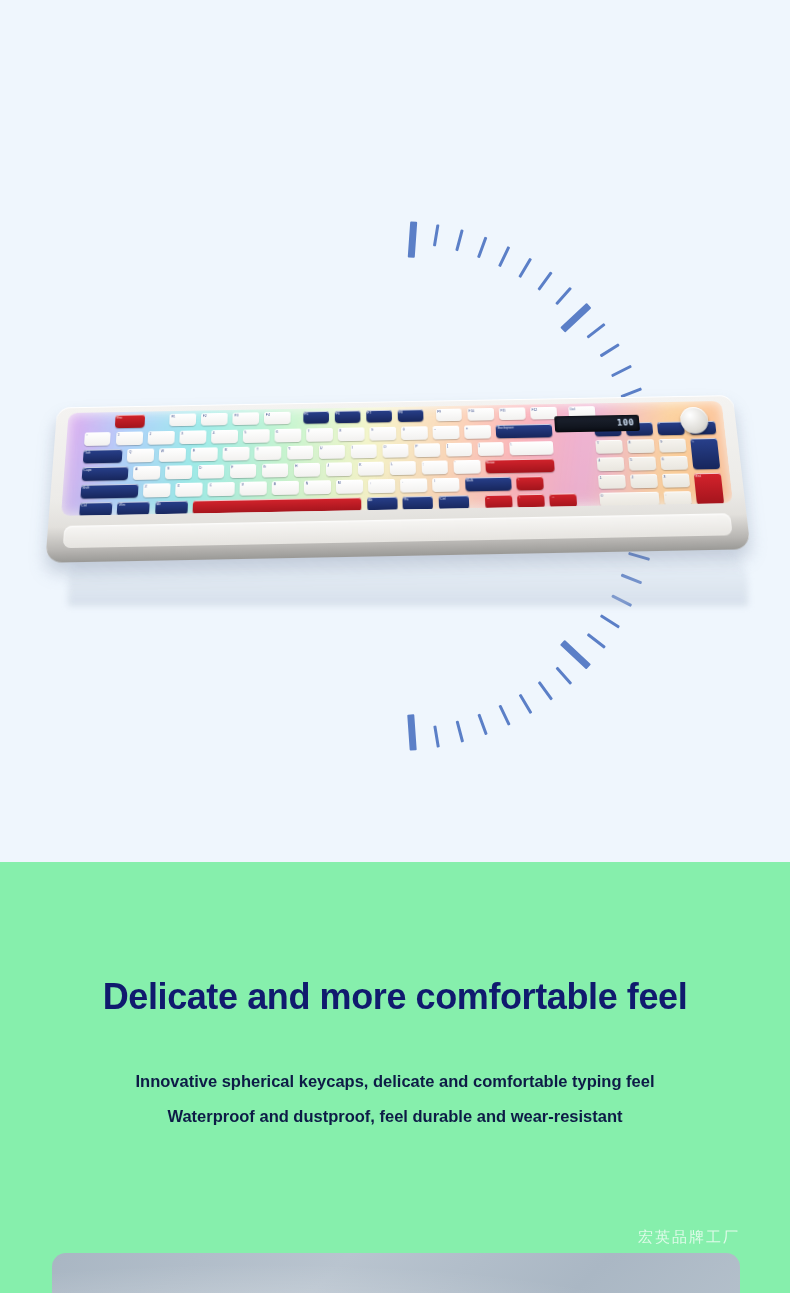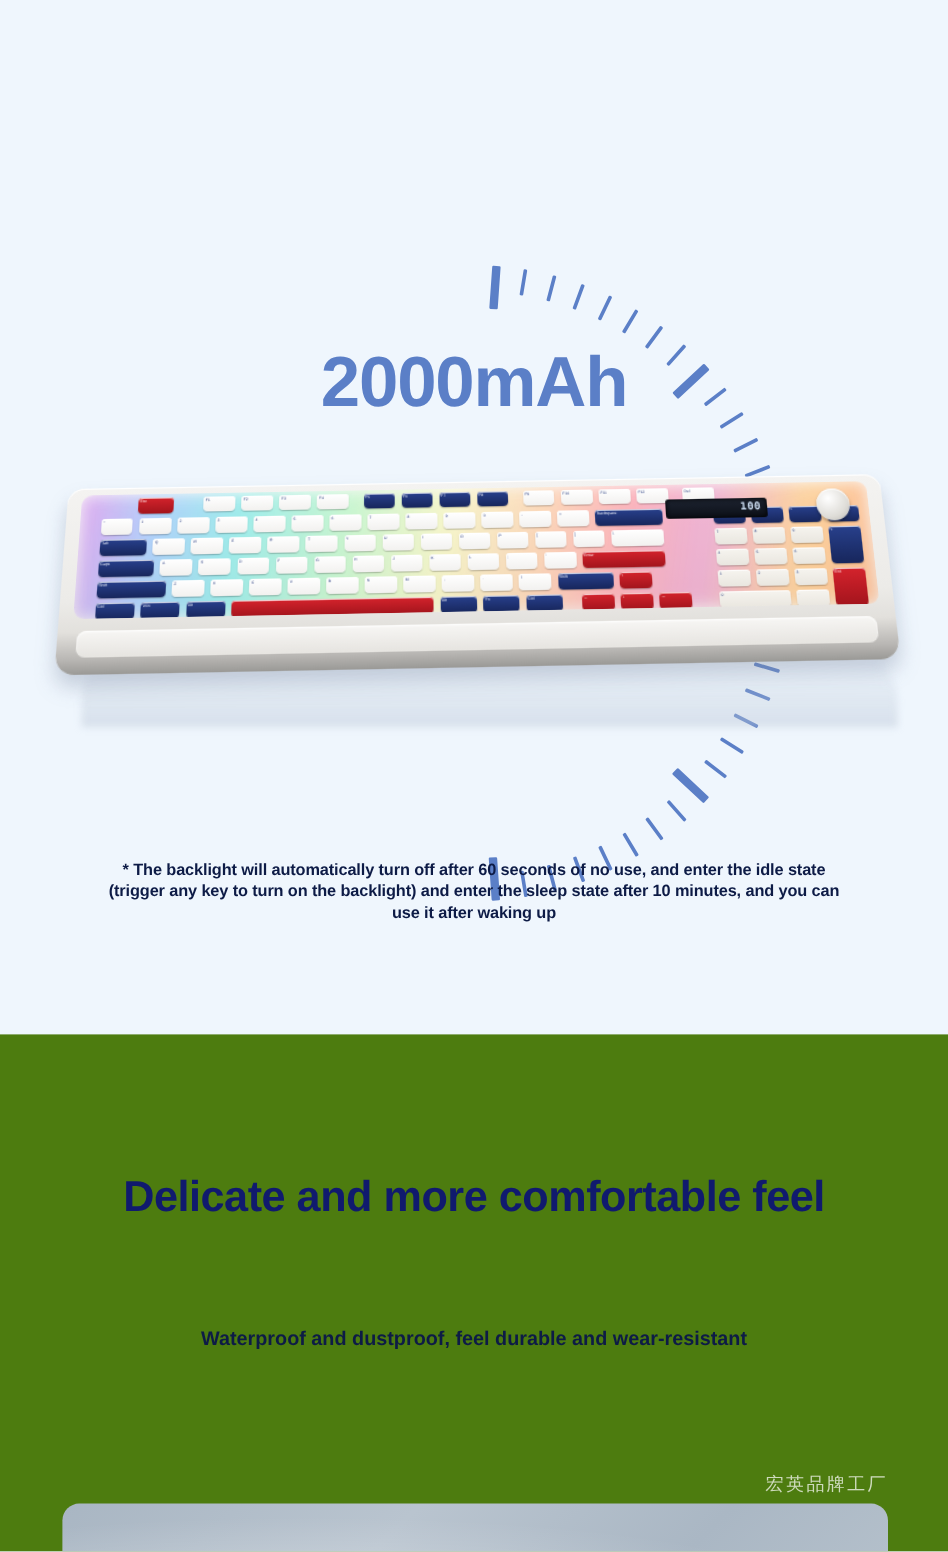--- a/index.html
+++ b/index.html
@@ -98,21 +98,21 @@
   
   .disclaimer{
     position:absolute;left:78px;top:716px;width:634px;
     text-align:center;font-size:13.6px;font-weight:bold;color:#0d1b46;
     line-height:1.33;letter-spacing:-.1px;
   }
 
   
   .sec-feel{
     position:absolute;left:0;top:862px;width:790px;height:431px;
-    background:#4d7c0f;overflow:hidden;
+    background:#86efac;overflow:hidden;
   }
   .feel-title{
     position:absolute;left:0;top:114px;width:790px;text-align:center;
     font-size:36px;font-weight:bold;color:#101a6e;letter-spacing:-.4px;
   }
   .feel-sub1{
     position:absolute;left:0;top:210px;width:790px;text-align:center;
     font-size:16.5px;font-weight:bold;color:#0d1b46;
   }
   .feel-sub2{
@@ -170,21 +170,20 @@
         <div class="tick" style="width: 3.4px; height: 22px; background: rgb(91, 127, 199); left: 395px; top: 486px; transform: rotate(48.375deg) translate(265px, -1.7px) rotate(90deg);"></div>
         <div class="tick" style="width: 3.4px; height: 22px; background: rgb(91, 127, 199); left: 395px; top: 486px; transform: rotate(53.75deg) translate(265px, -1.7px) rotate(90deg);"></div>
         <div class="tick" style="width: 3.4px; height: 22px; background: rgb(91, 127, 199); left: 395px; top: 486px; transform: rotate(59.125deg) translate(265px, -1.7px) rotate(90deg);"></div>
         <div class="tick" style="width: 3.4px; height: 22px; background: rgb(91, 127, 199); left: 395px; top: 486px; transform: rotate(64.5deg) translate(265px, -1.7px) rotate(90deg);"></div>
         <div class="tick" style="width: 3.4px; height: 22px; background: rgb(91, 127, 199); left: 395px; top: 486px; transform: rotate(69.875deg) translate(265px, -1.7px) rotate(90deg);"></div>
         <div class="tick" style="width: 3.4px; height: 22px; background: rgb(91, 127, 199); left: 395px; top: 486px; transform: rotate(75.25deg) translate(265px, -1.7px) rotate(90deg);"></div>
         <div class="tick" style="width: 3.4px; height: 22px; background: rgb(91, 127, 199); left: 395px; top: 486px; transform: rotate(80.625deg) translate(265px, -1.7px) rotate(90deg);"></div>
         <div class="tick" style="width: 6.5px; height: 36px; background: rgb(91, 127, 199); left: 395px; top: 486px; transform: rotate(86deg) translate(265px, -3.25px) rotate(90deg);"></div>
       </div>
 
-    <div class="mah">2000mAh</div>
 
     <div class="kb-wrap">
       <div class="kb-reflection"></div>
       <div class="kb">
         <div class="kb-case"></div>
         <div class="kb-plate">
           <div class="rgb"></div>
           <div class="keys" id="keys">
               <div class="k r" style="left: 48.06px; top: 3.18px; width: 30.26px; height: 13.78px;">Esc</div>
               <div class="k w" style="left: 103.24px; top: 3.18px; width: 26.7px; height: 12.72px;">F1</div>
@@ -283,23 +282,23 @@
               <div class="k c" style="left: 598.08px; top: 93.28px; width: 26.7px; height: 13.78px;">.</div>
             </div>
           <div class="oled">
             <span class="oled-num">100</span>
           </div>
           <div class="knob"></div>
         </div>
       </div>
     </div>
 
-    <div class="disclaimer">* The backlight will automatically turn off after 60 seconds of no use, and enter the idle state (trigger any key to turn on the backlight) and enter the sleep state after 10 minutes, and you can use it after waking up</div>
   </div>
 
   <div class="sec-feel">
     <div class="feel-title">Delicate and more comfortable feel</div>
+    <div class="feel-sub1">Innovative spherical keycaps, delicate and comfortable typing feel</div>
     <div class="feel-sub2">Waterproof and dustproof, feel durable and wear-resistant</div>
     <div class="photo-panel"></div>
   </div>
 
   <div class="watermark">宏英品牌工厂</div>
 </div>
 
 </body></html>

